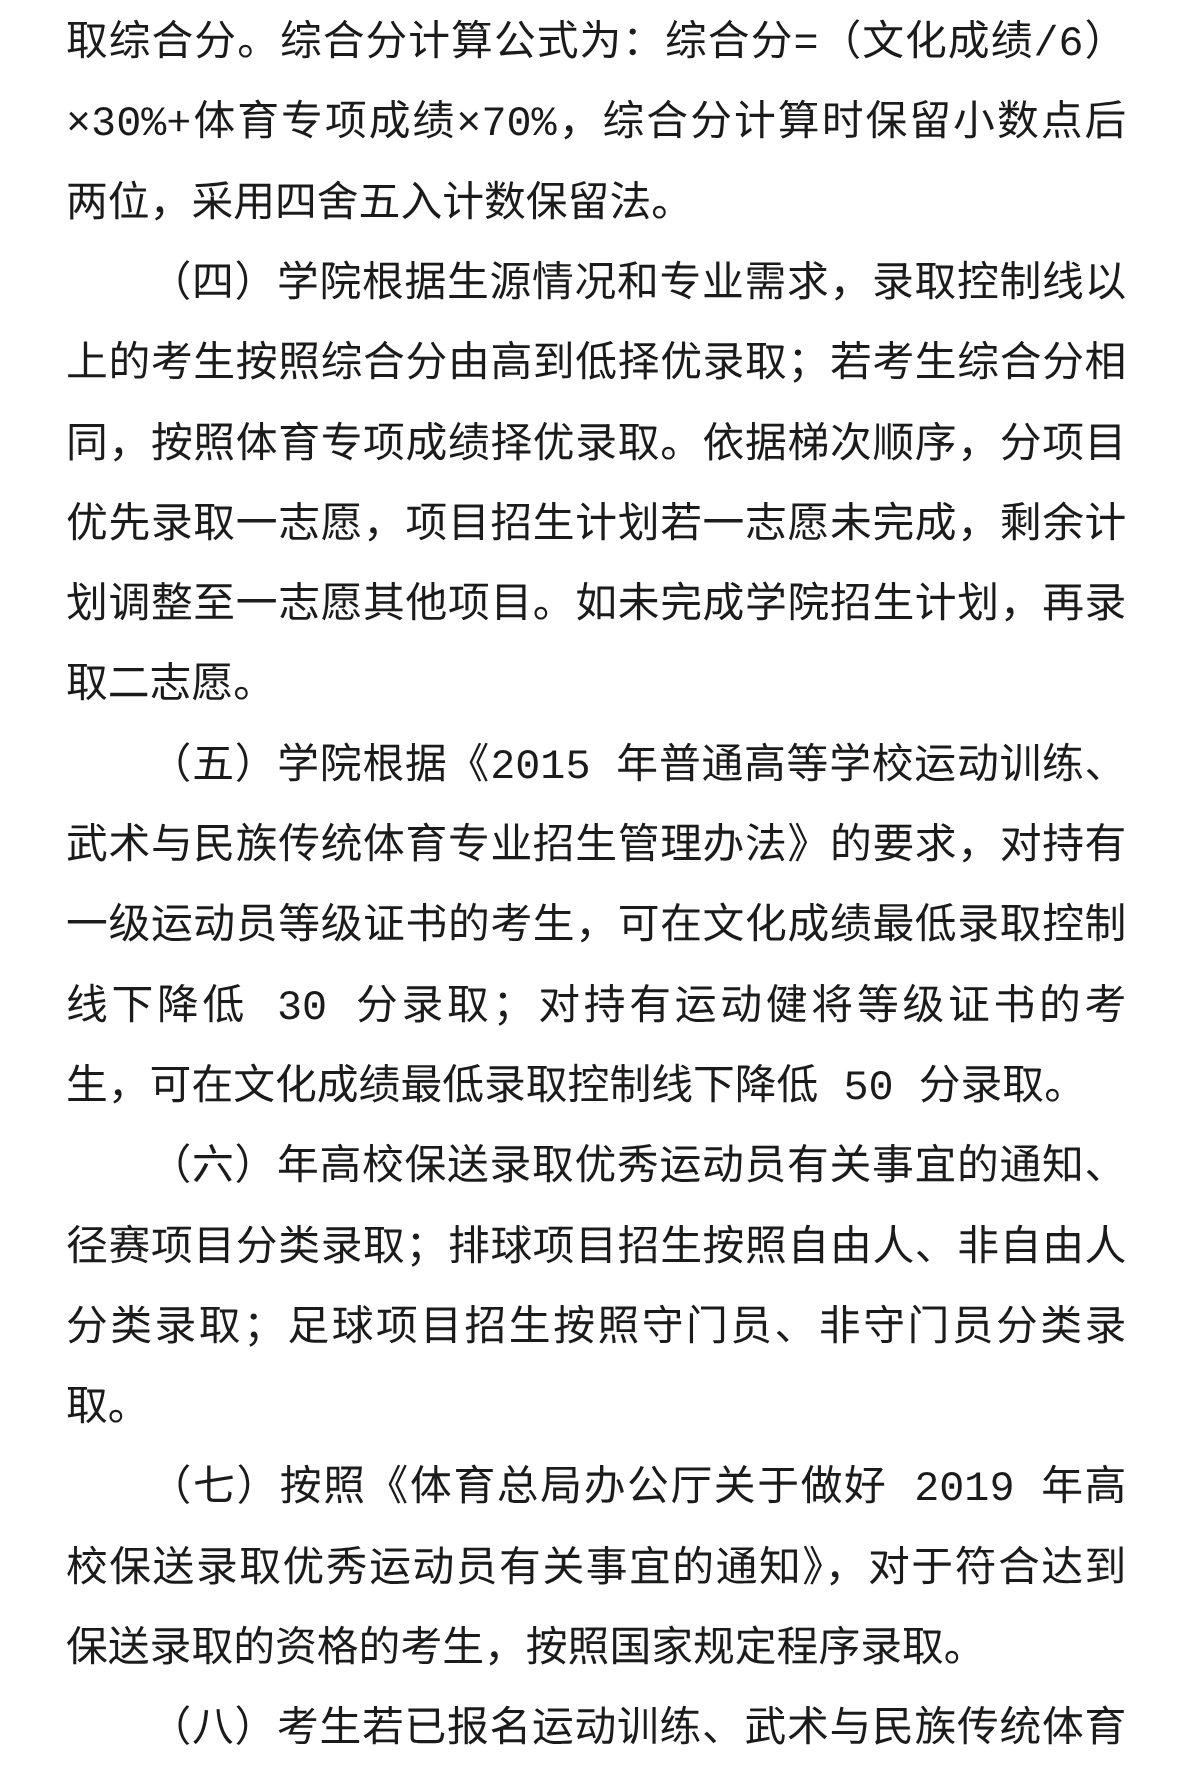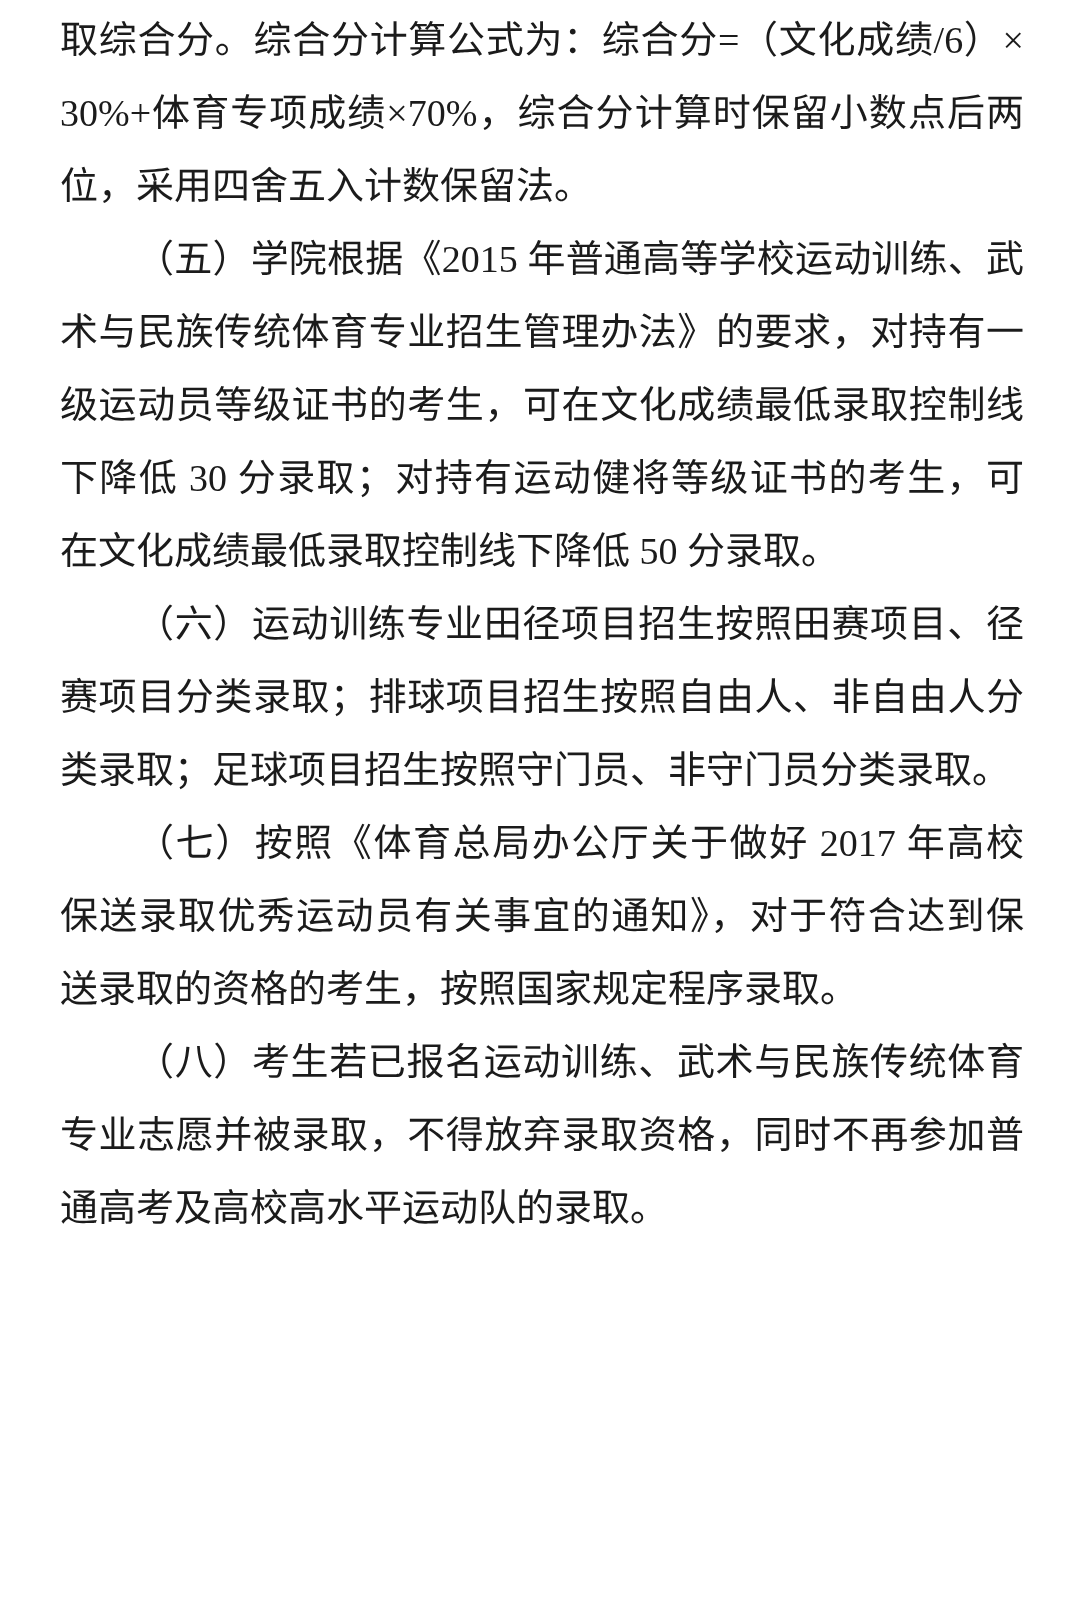--- a/index.html
+++ b/index.html
@@ -11,37 +11,38 @@
     width: 1080px;
     height: 1619px;
     overflow: hidden;
   }
   .page {
     box-sizing: border-box;
     width: 1080px;
     height: 1619px;
     padding: 4px 56px 0 60px;
     background: #ffffff;
-    font-family: Liberation Serif, serif;
+    font-family: Liberation Mono, monospace;
     font-size: 38px;
     line-height: 73px;
     color: #1b1b1b;
   }
   .para {
     margin: 0;
     text-align: justify;
     text-justify: inter-ideograph;
     word-break: break-all;
   }
   .para.indent {
     text-indent: 2em;
   }
 </style>
 </head>
 <body>
 
 <main class="page">
   <p class="para">取综合分。综合分计算公式为：综合分=（文化成绩/6）×30%+体育专项成绩×70%，综合分计算时保留小数点后两位，采用四舍五入计数保留法。</p>
+  <p class="para indent">（四）学院根据生源情况和专业需求，录取控制线以上的考生按照综合分由高到低择优录取；若考生综合分相同，按照体育专项成绩择优录取。依据梯次顺序，分项目优先录取一志愿，项目招生计划若一志愿未完成，剩余计划调整至一志愿其他项目。如未完成学院招生计划，再录取二志愿。</p>
   <p class="para indent">（五）学院根据《2015 年普通高等学校运动训练、武术与民族传统体育专业招生管理办法》的要求，对持有一级运动员等级证书的考生，可在文化成绩最低录取控制线下降低 30 分录取；对持有运动健将等级证书的考生，可在文化成绩最低录取控制线下降低 50 分录取。</p>
-  <p class="para indent">（六）运动训练专业田径项目招生按照田赛项目、径赛项目分类录取；排球项目招生按照自由人、非自由人分类录取；足球项目招生按照守门员、非守门员分类录取。</p>
-  <p class="para indent">（七）按照《体育总局办公厅关于做好 2017 年高校保送录取优秀运动员有关事宜的通知》，对于符合达到保送录取的资格的考生，按照国家规定程序录取。</p>
+  <p class="para indent">（六）年高校保送录取优秀运动员有关事宜的通知、径赛项目分类录取；排球项目招生按照自由人、非自由人分类录取；足球项目招生按照守门员、非守门员分类录取。</p>
+  <p class="para indent">（七）按照《体育总局办公厅关于做好 2019 年高校保送录取优秀运动员有关事宜的通知》，对于符合达到保送录取的资格的考生，按照国家规定程序录取。</p>
   <p class="para indent">（八）考生若已报名运动训练、武术与民族传统体育专业志愿并被录取，不得放弃录取资格，同时不再参加普通高考及高校高水平运动队的录取。</p>
 </main>
 
 </body></html>

